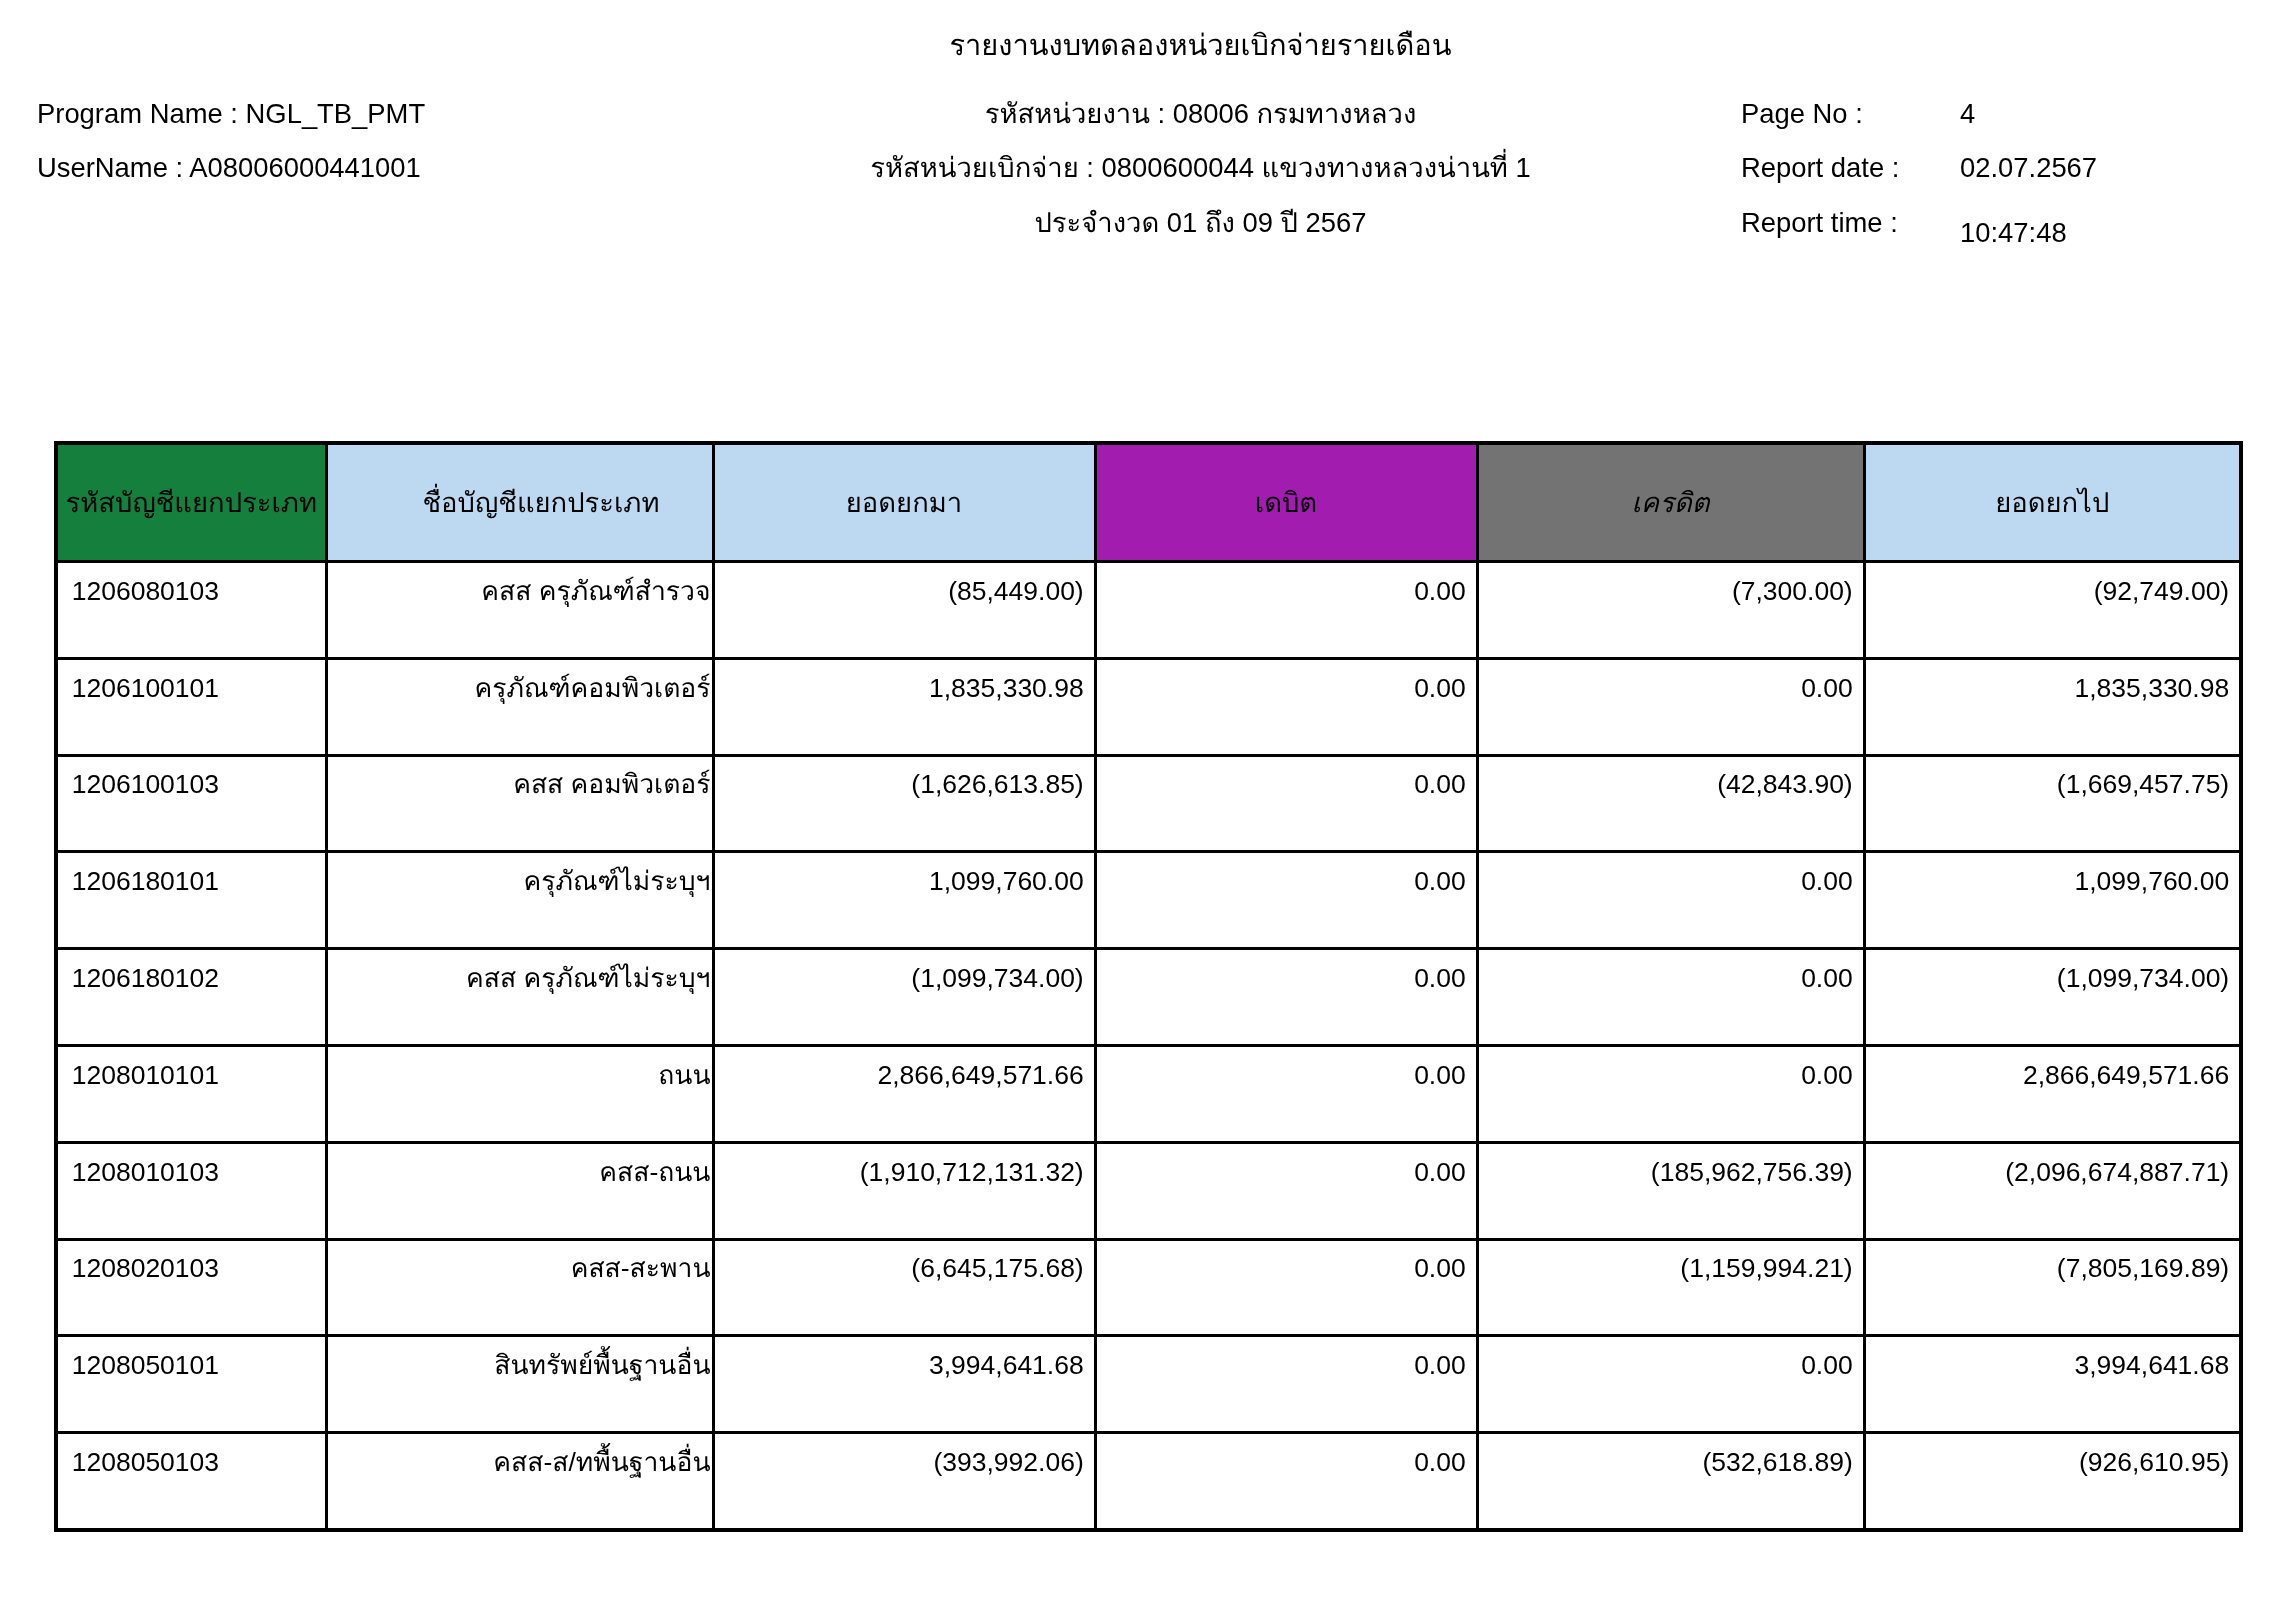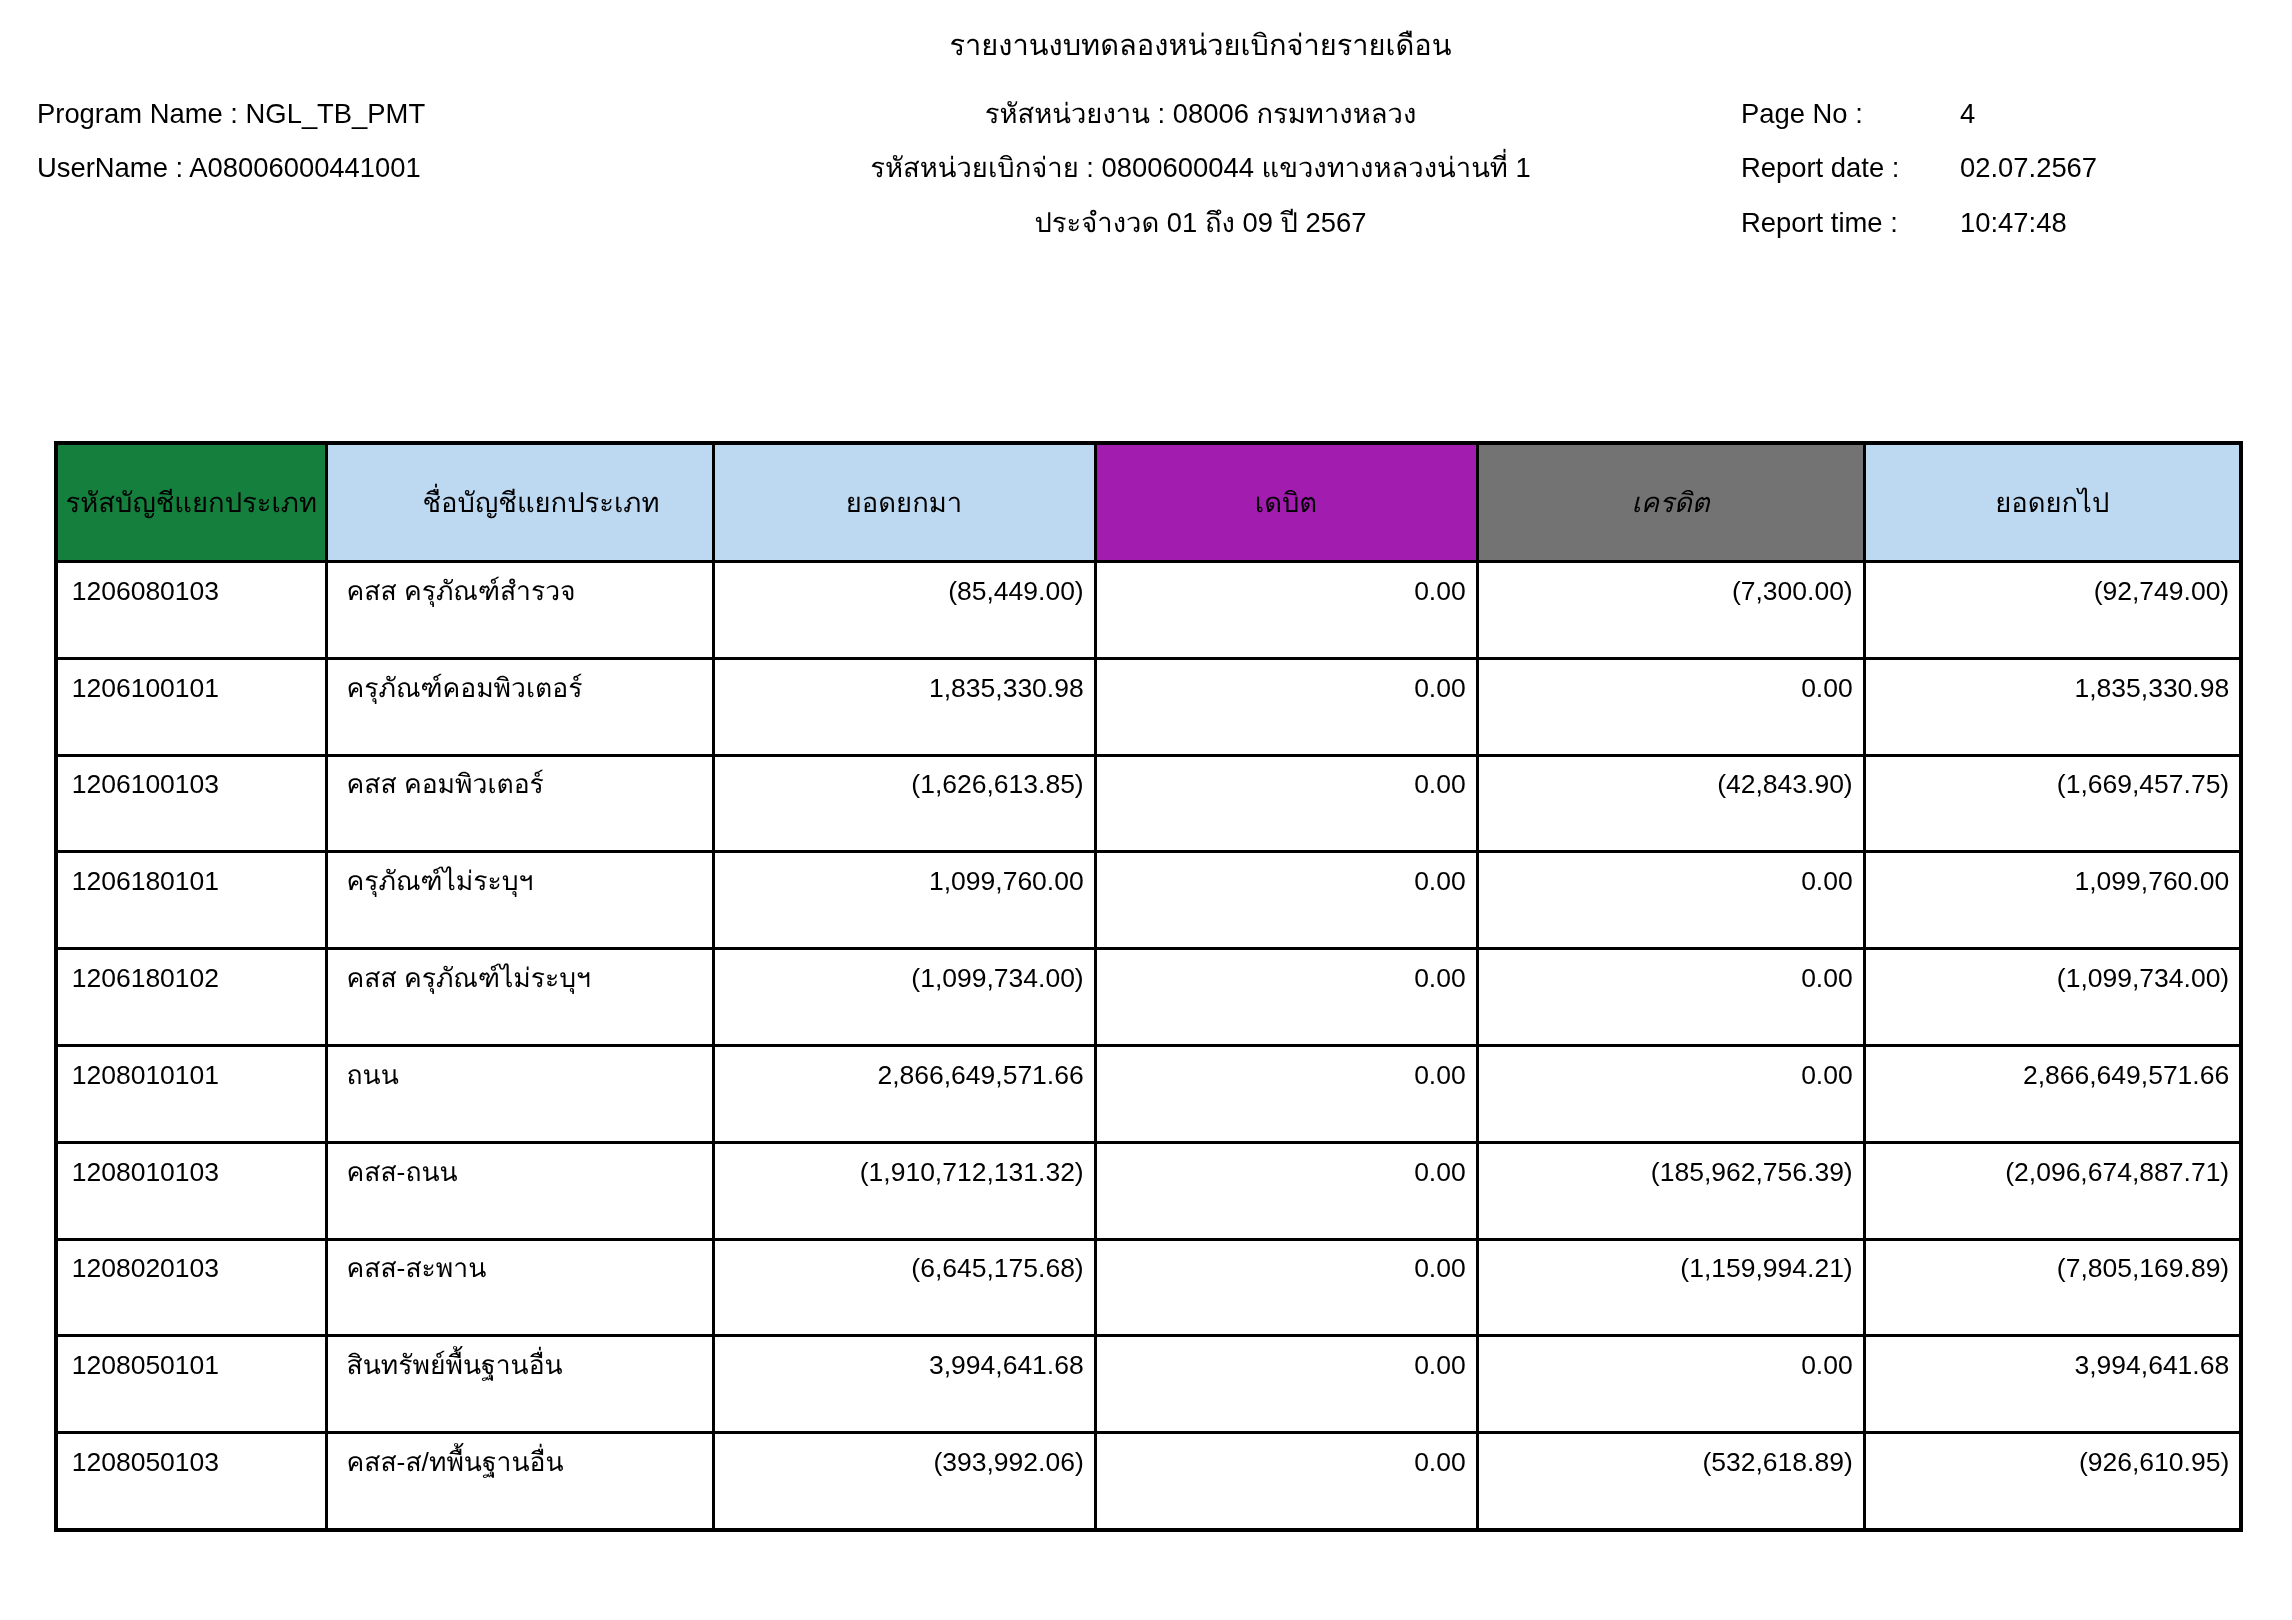--- a/index.html
+++ b/index.html
@@ -38,21 +38,21 @@
   }
   table.tb td{
     height:83px;
     vertical-align:top;
     padding-top:9.8px;
     font-size:26.5px;
     line-height:37px;
     white-space:nowrap;
   }
   td.col-code{text-align:left;padding-left:13.7px;}
-  td.col-name{text-align:left;padding-left:19px;}
+  td.col-name{text-align:right;padding-left:19px;}
   td.col-opening, td.col-debit, td.col-credit, td.col-closing{
     text-align:right;padding-right:9.8px;
   }
 </style>
 </head>
 <body>
 
 <div>
 
   <div class="abs meta center-line title-line" style="top:26px">รายงานงบทดลองหน่วยเบิกจ่ายรายเดือน</div>
@@ -72,21 +72,21 @@
     <span>A08006000441001</span>
   </div>
 
   <div class="abs meta right-label" style="top:94px">Page No :</div>
   <div class="abs meta right-value" style="top:94px">4</div>
 
   <div class="abs meta right-label" style="top:148px">Report date :</div>
   <div class="abs meta right-value" style="top:148px">02.07.2567</div>
 
   <div class="abs meta right-label" style="top:203px">Report time :</div>
-  <div class="abs meta right-value" style="top:203px">10:47:48</div>
+  <div class="abs meta right-value" style="top:213px">10:47:48</div>
 
   <table class="tb">
     <colgroup>
       <col style="width:270px">
       <col style="width:387px">
       <col style="width:382px">
       <col style="width:382px">
       <col style="width:387px">
       <col style="width:377px">
     </colgroup>

